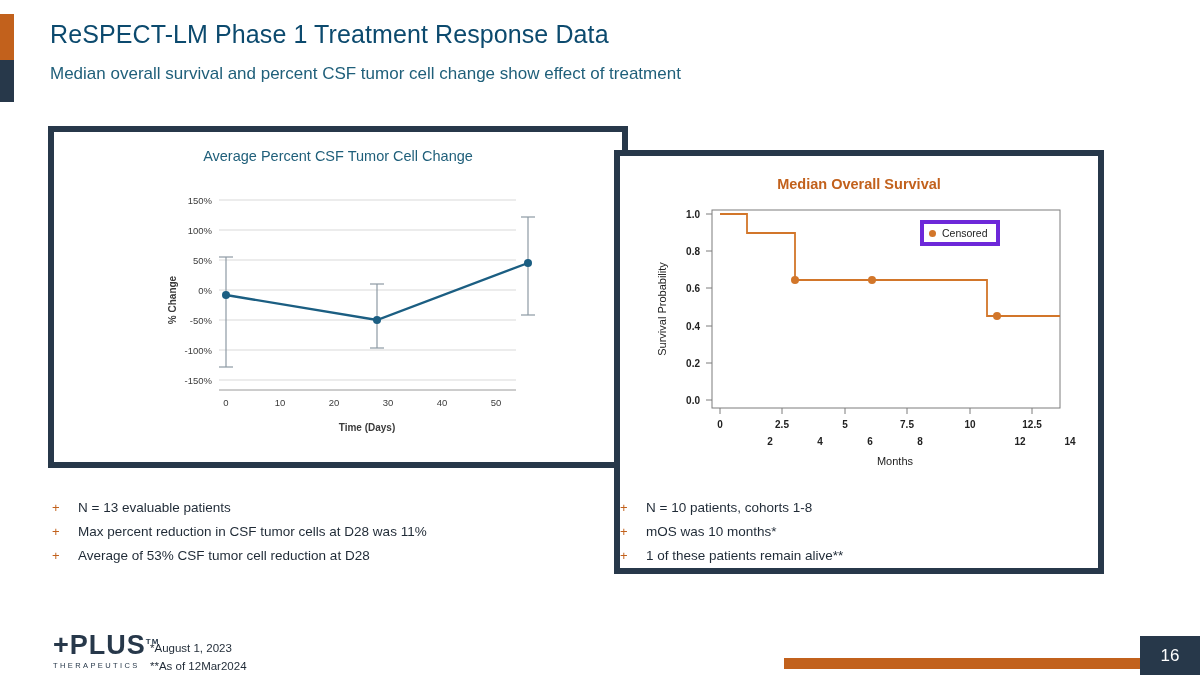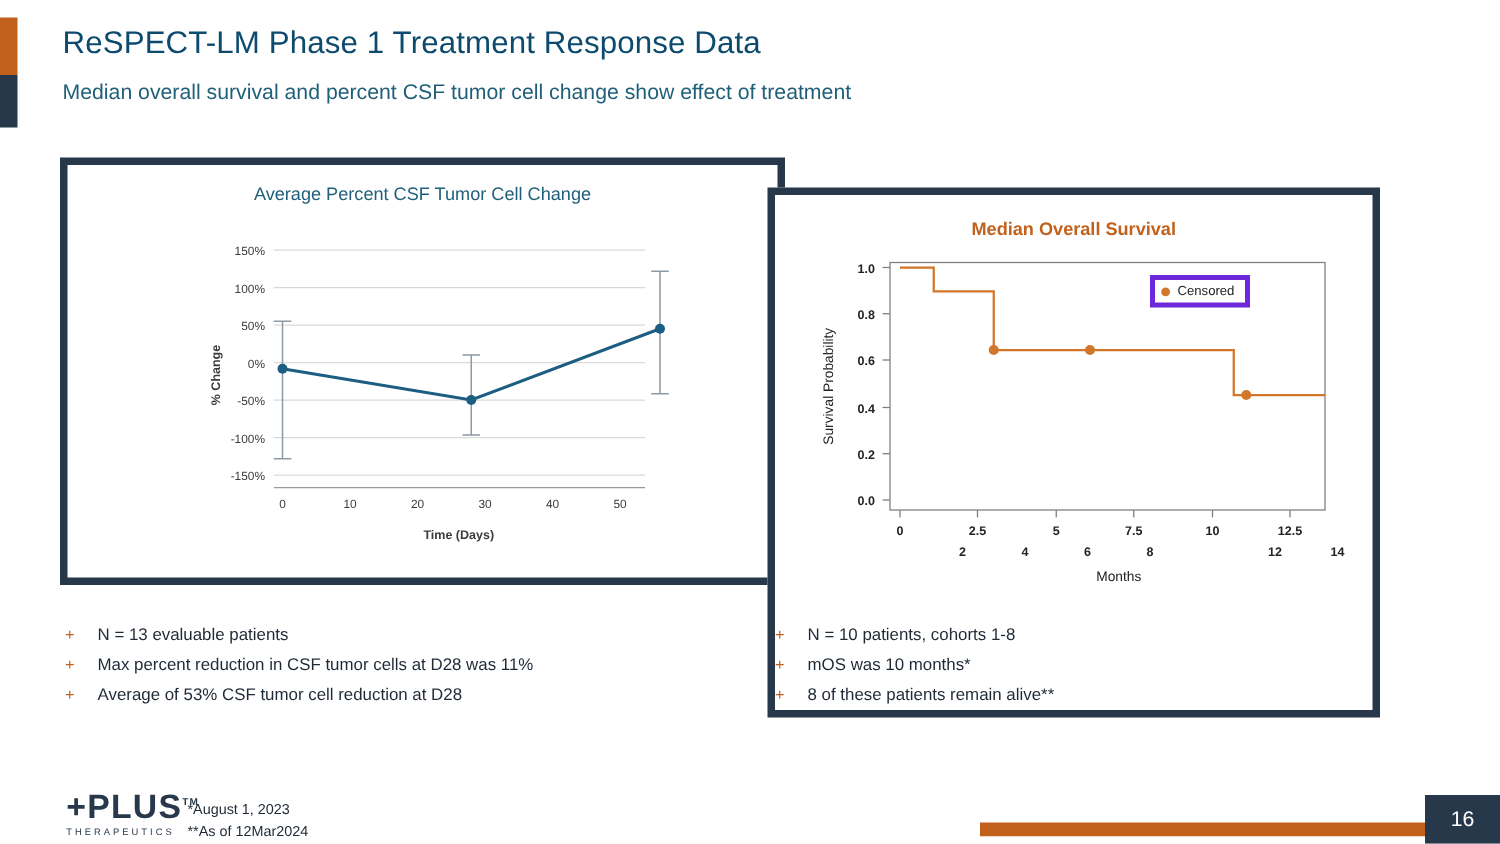--- a/index.html
+++ b/index.html
@@ -314,21 +314,21 @@
     <div class="bullet-row">
       <span class="bullet-mark">+</span>
       <span>N = 10 patients, cohorts 1-8</span>
     </div>
     <div class="bullet-row">
       <span class="bullet-mark">+</span>
       <span>mOS was 10 months*</span>
     </div>
     <div class="bullet-row">
       <span class="bullet-mark">+</span>
-      <span>8 of these patients remain alive**</span>
+      <span>1 of these patients remain alive**</span>
     </div>
   </div>
 
   <div class="logo">
     <div class="logo-main">
       <span>+</span><span>PLUS</span><span class="logo-tm">TM</span>
     </div>
     <div class="logo-sub">THERAPEUTICS</div>
   </div>
 

